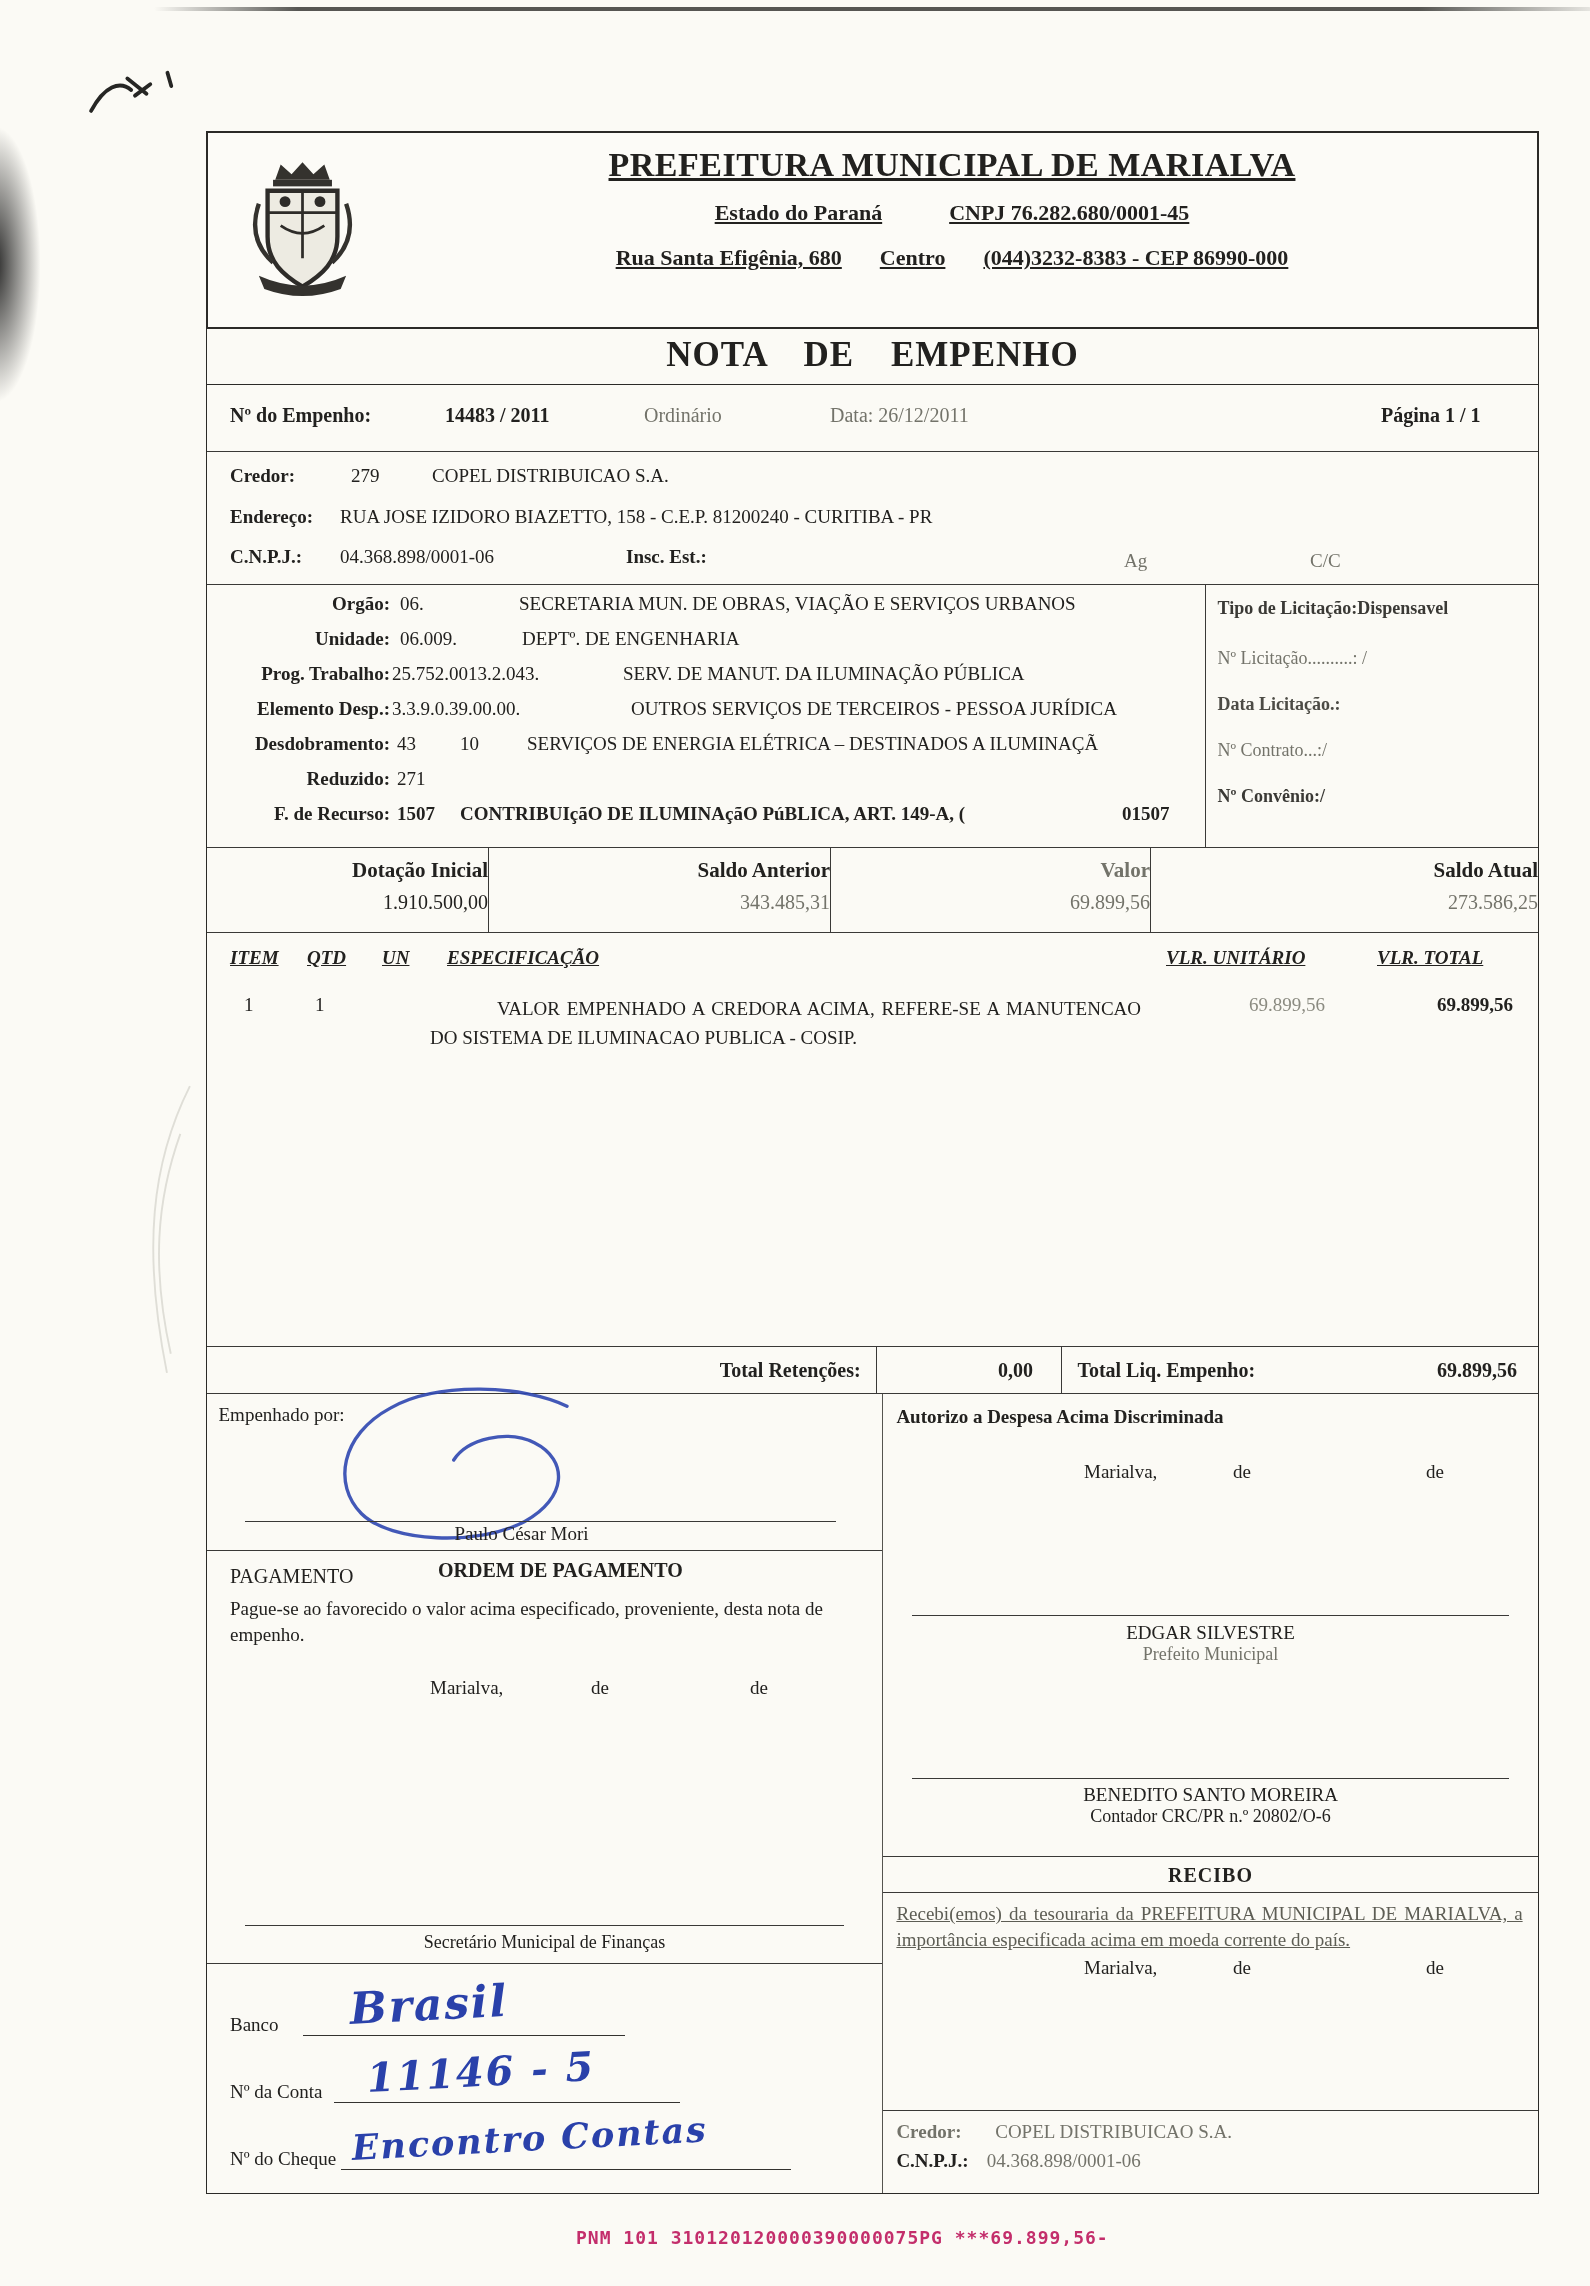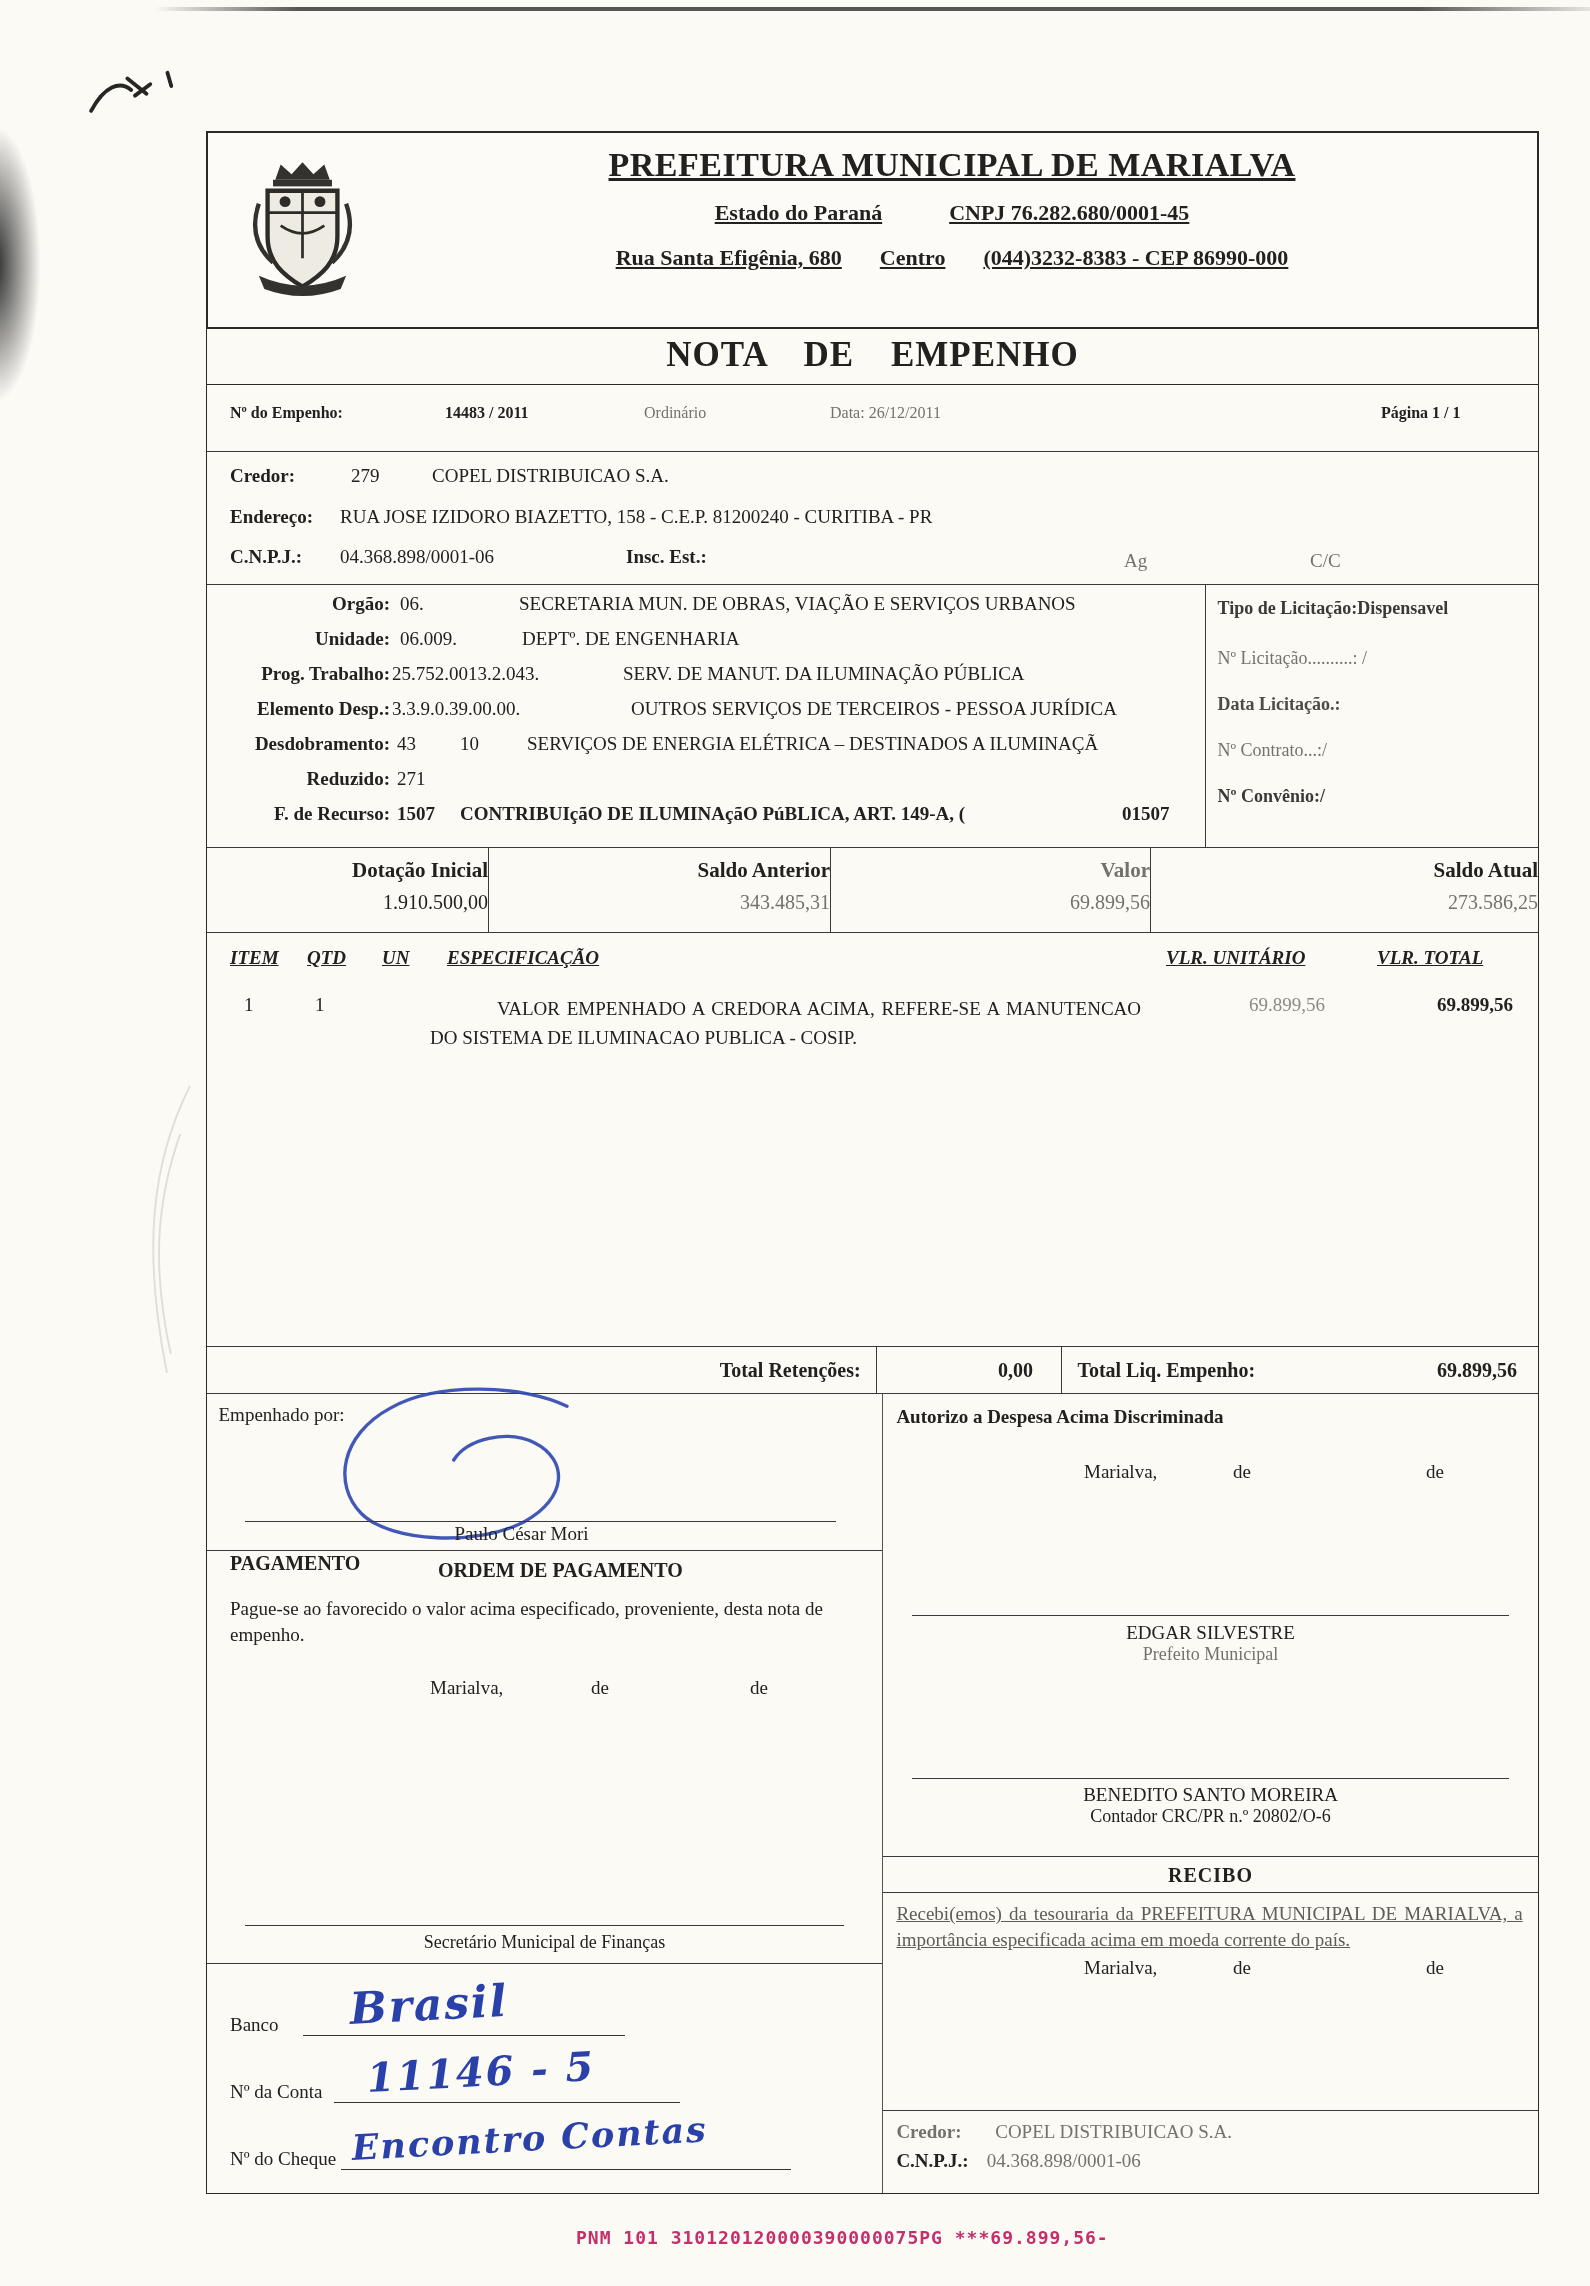--- a/index.html
+++ b/index.html
@@ -32,21 +32,21 @@
   .h-line2 span, .h-line3 span { text-decoration:underline; }
   .h-gap { display:inline-block; width:67px; }
   .h-gap-s { display:inline-block; width:38px; }
   .h-line3 { margin-top:19px; font-size:22px; font-weight:bold; }
 
   .banner { border:1.9px solid #2b2a27; border-top:none; height:56px; line-height:52px;
     text-align:center; font-size:35px; font-weight:bold; word-spacing:27px; letter-spacing:1px; }
 
   .body-box { border:1.9px solid #2b2a27; border-top:none; }
 
-  .empenho-row { position:relative; height:67px; border-bottom:1px solid #3a3937; font-size:16px; }
+  .empenho-row { position:relative; height:67px; border-bottom:1px solid #3a3937; font-size:20px; }
   .empenho-row span { position:absolute; top:19px; }
 
   .credor-block { position:relative; border-bottom:1px solid #3a3937; height:133px; font-size:19px; }
   .credor-block span { position:absolute; }
 
   .orgao-block { display:flex; border-bottom:1px solid #3a3937; }
   .orgao-left { width:998px; padding:7.7px 0 9.6px 0; }
   .orgao-row { position:relative; height:35px; font-size:19px; }
   .orgao-label { display:inline-block; width:183px; text-align:right; font-weight:bold; }
   .orgao-row span.code, .orgao-row span.desc, .orgao-row span.code2 { position:absolute; top:0; }
@@ -77,21 +77,21 @@
   .sig-right { flex:1; display:flex; flex-direction:column; }
 
   .empenhado-box { position:relative; height:156px; }
   .empenhado-box .lbl { position:absolute; left:11.5px; top:9.6px; }
   .sig-svg { position:absolute; left:120px; top:-9.6px; }
   .sig-rule { position:absolute; left:38px; right:46px; top:127px; border-top:1px solid #3a3937; }
   .sig-name { position:absolute; left:0; right:46px; top:129px; text-align:center; font-size:19px; }
 
   .pagamento { border-top:1px solid #3a3937; padding-bottom:13.4px; }
   .pag-head { position:relative; height:37px; padding-top:7.7px; }
-  .pag-head .t1 { position:absolute; left:23px; top:1px; font-weight:bold; font-size:20px; }
+  .pag-head .t1 { position:absolute; left:23px; top:14px; font-weight:normal; font-size:20px; }
   .pag-head .t2 { position:absolute; left:231px; top:7.7px; font-weight:bold; font-size:20px; }
   .pag-text { margin:7.7px 38px 0 23px; font-size:19px; line-height:26px; }
   .cidade-row { position:relative; height:31px; margin-top:29px; }
   .cidade-row span { position:absolute; top:0; }
 
   .secretario { text-align:center; padding-bottom:9.6px; }
   .secretario .rule { border-top:1px solid #3a3937; margin:0 38px 5.8px 38px; }
   .spacer { flex:1; }
 
   .bank { border-top:1px solid #3a3937; padding:15.4px 0 13.4px 0; }

